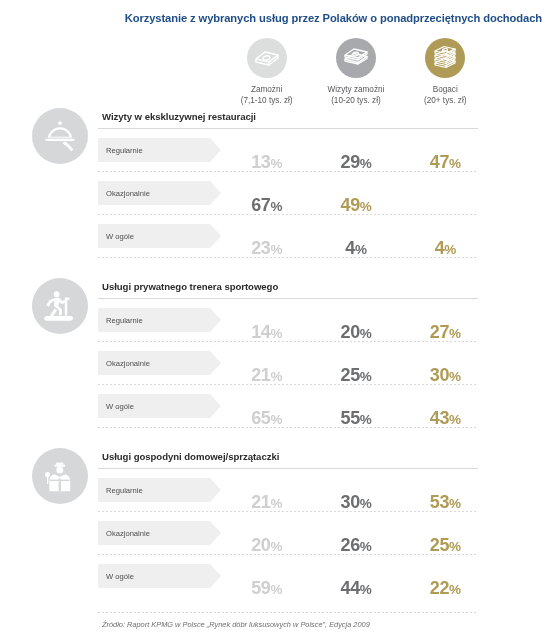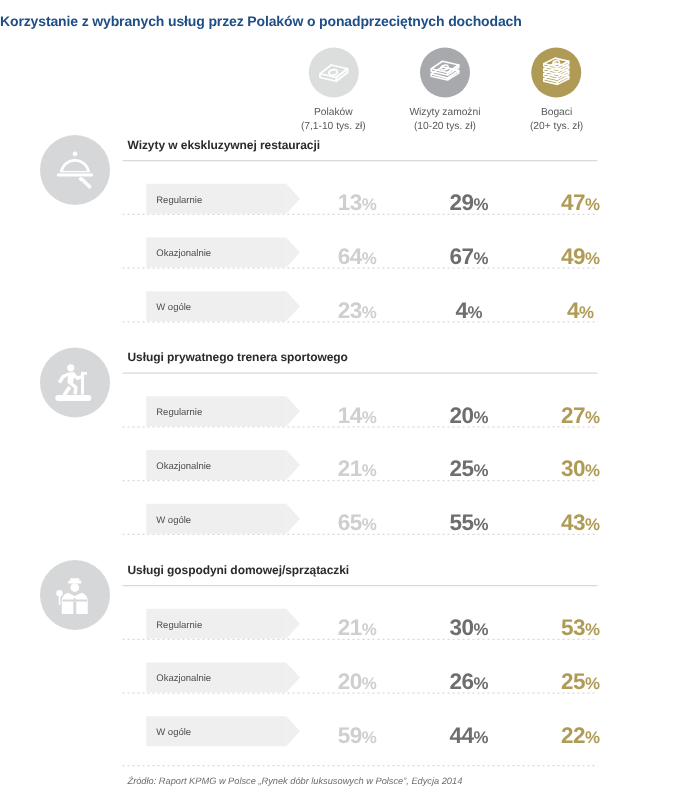--- a/index.html
+++ b/index.html
@@ -19,21 +19,21 @@
     height: 640px;
     background: #ffffff;
   }
 
   
   .title {
     position: absolute;
     left: 0;
     top: 12px;
     width: 542px;
-    text-align: left;
+    text-align: right;
     font-size: 11.2px;
     font-weight: bold;
     color: #1f4e87;
     letter-spacing: -0.1px;
   }
 
   
   .col-headers {
     position: absolute;
     top: 38px;
@@ -109,22 +109,21 @@
     height: 1px;
     background: #d9d9d9;
     width: 100%;
   }
 
   
   .row {
     position: relative;
     height: 42px;
     display: flex;
-    align-items: flex-end;
-    margin-left: 19px;
+    align-items: center;
   }
   .row-sep {
     height: 1px;
     width: 100%;
     background-image: linear-gradient(to right, #d9d9d9 0 2px, transparent 2px 4px);
     background-size: 4px 1px;
     background-repeat: repeat-x;
   }
 
   
@@ -209,21 +208,21 @@
         <svg width="26" height="22" viewBox="0 0 26 22">
           <g fill="none" stroke="#ffffff" stroke-width="1.4" stroke-linejoin="round">
             <path d="M2 12 L11 5 L24 8 L15 15 Z"></path>
             <path d="M2 12 L2 15 L15 18 L15 15"></path>
             <path d="M15 15 L24 8 L24 11 L15 18"></path>
             <ellipse cx="12.5" cy="11" rx="3.4" ry="2.1" transform="rotate(-14 12.5 11)"></ellipse>
           </g>
         </svg>
       </div>
       <div class="col-label">
-        <span>Polaków</span>
+        <span>Zamożni</span>
         <span class="sub">(7,1-10 tys. zł)</span>
       </div>
     </div>
 
     <div class="col-head">
       <div class="coin-circle" style="background:#a7a9ac">
         <svg width="26" height="24" viewBox="0 0 26 24">
           <g fill="none" stroke="#ffffff" stroke-width="1.3" stroke-linejoin="round">
             <path d="M2 9 L11 3 L24 6 L15 12 Z"></path>
             <path d="M2 9 L2 11 L15 14 L15 12"></path>
@@ -296,21 +295,20 @@
           <div class="val v-bogaci">47<span class="pc">%</span></div>
         </div>
       </div>
       <div class="row-sep"></div>
 
       <div class="row">
         <div class="pill">
           <span class="pill-text">Okazjonalnie</span>
         </div>
         <div class="values">
-          <div class="val v-zamozni">64<span class="pc">%</span></div>
           <div class="val v-bardzo">67<span class="pc">%</span></div>
           <div class="val v-bogaci">49<span class="pc">%</span></div>
         </div>
       </div>
       <div class="row-sep"></div>
 
       <div class="row">
         <div class="pill">
           <span class="pill-text">W ogóle</span>
         </div>
@@ -430,15 +428,15 @@
         <div class="values">
           <div class="val v-zamozni">59<span class="pc">%</span></div>
           <div class="val v-bardzo">44<span class="pc">%</span></div>
           <div class="val v-bogaci">22<span class="pc">%</span></div>
         </div>
       </div>
     </div>
   </div>
 
   <div class="footer-sep"></div>
-  <div class="source">Źródło: Raport KPMG w Polsce „Rynek dóbr luksusowych w Polsce”, Edycja 2014</div>
+  <div class="source">Źródło: Raport KPMG w Polsce „Rynek dóbr luksusowych w Polsce”, Edycja 2009</div>
 
 </div>
 
 </body></html>

